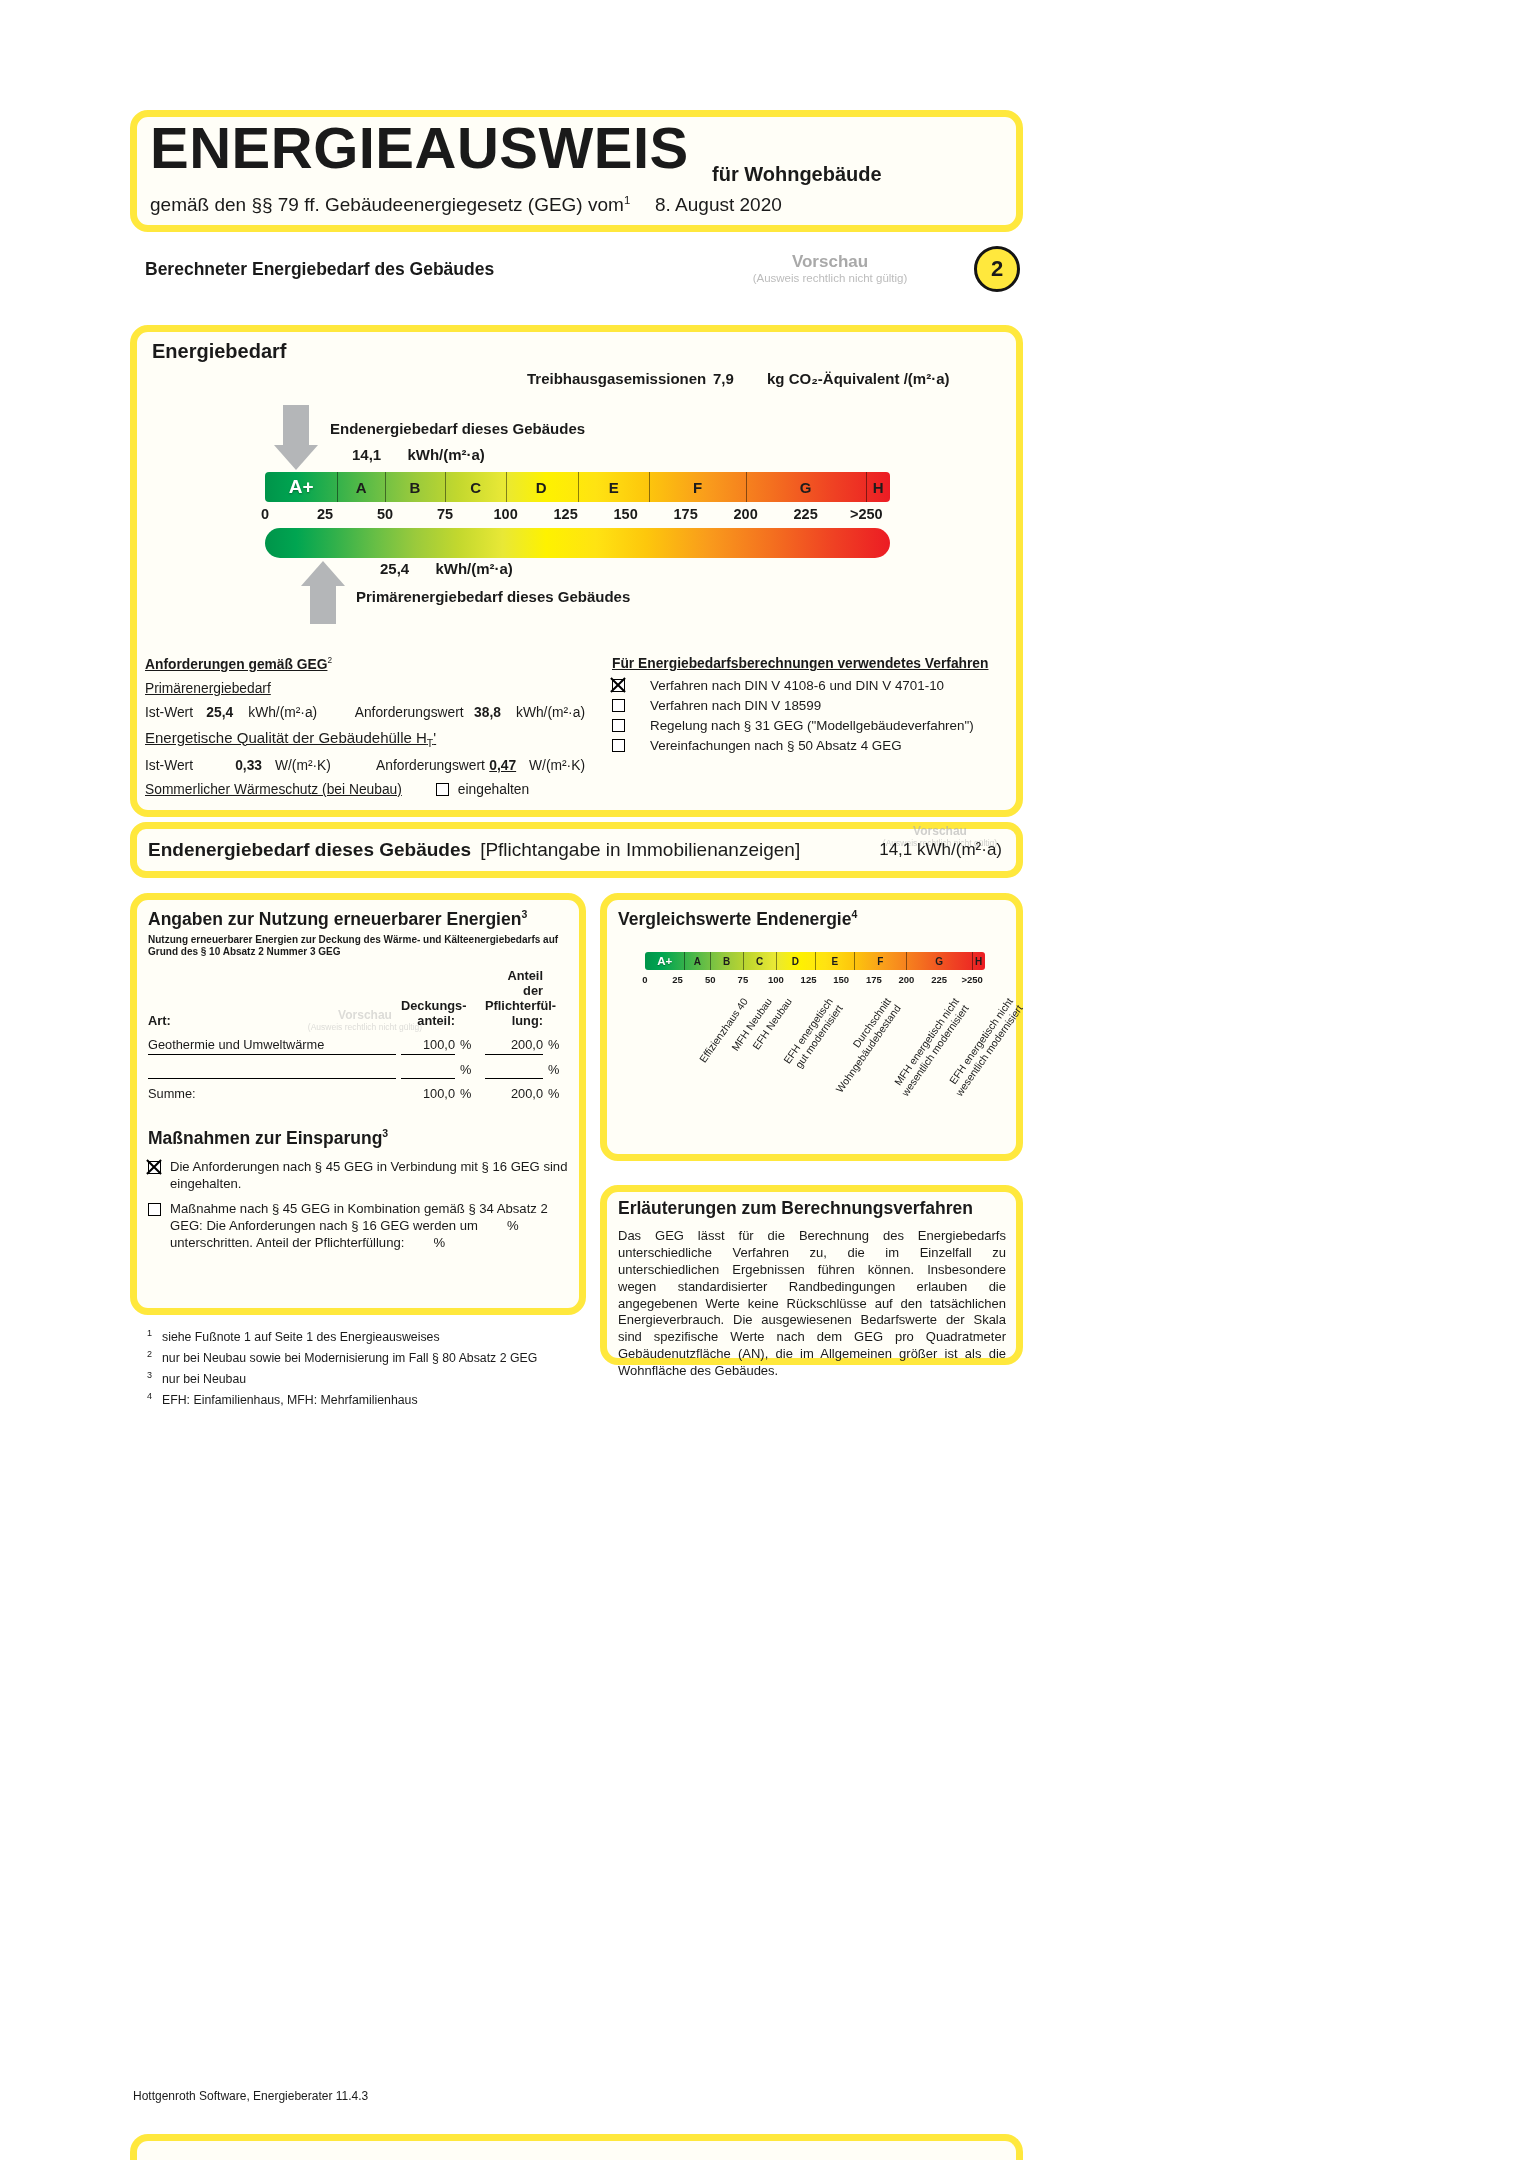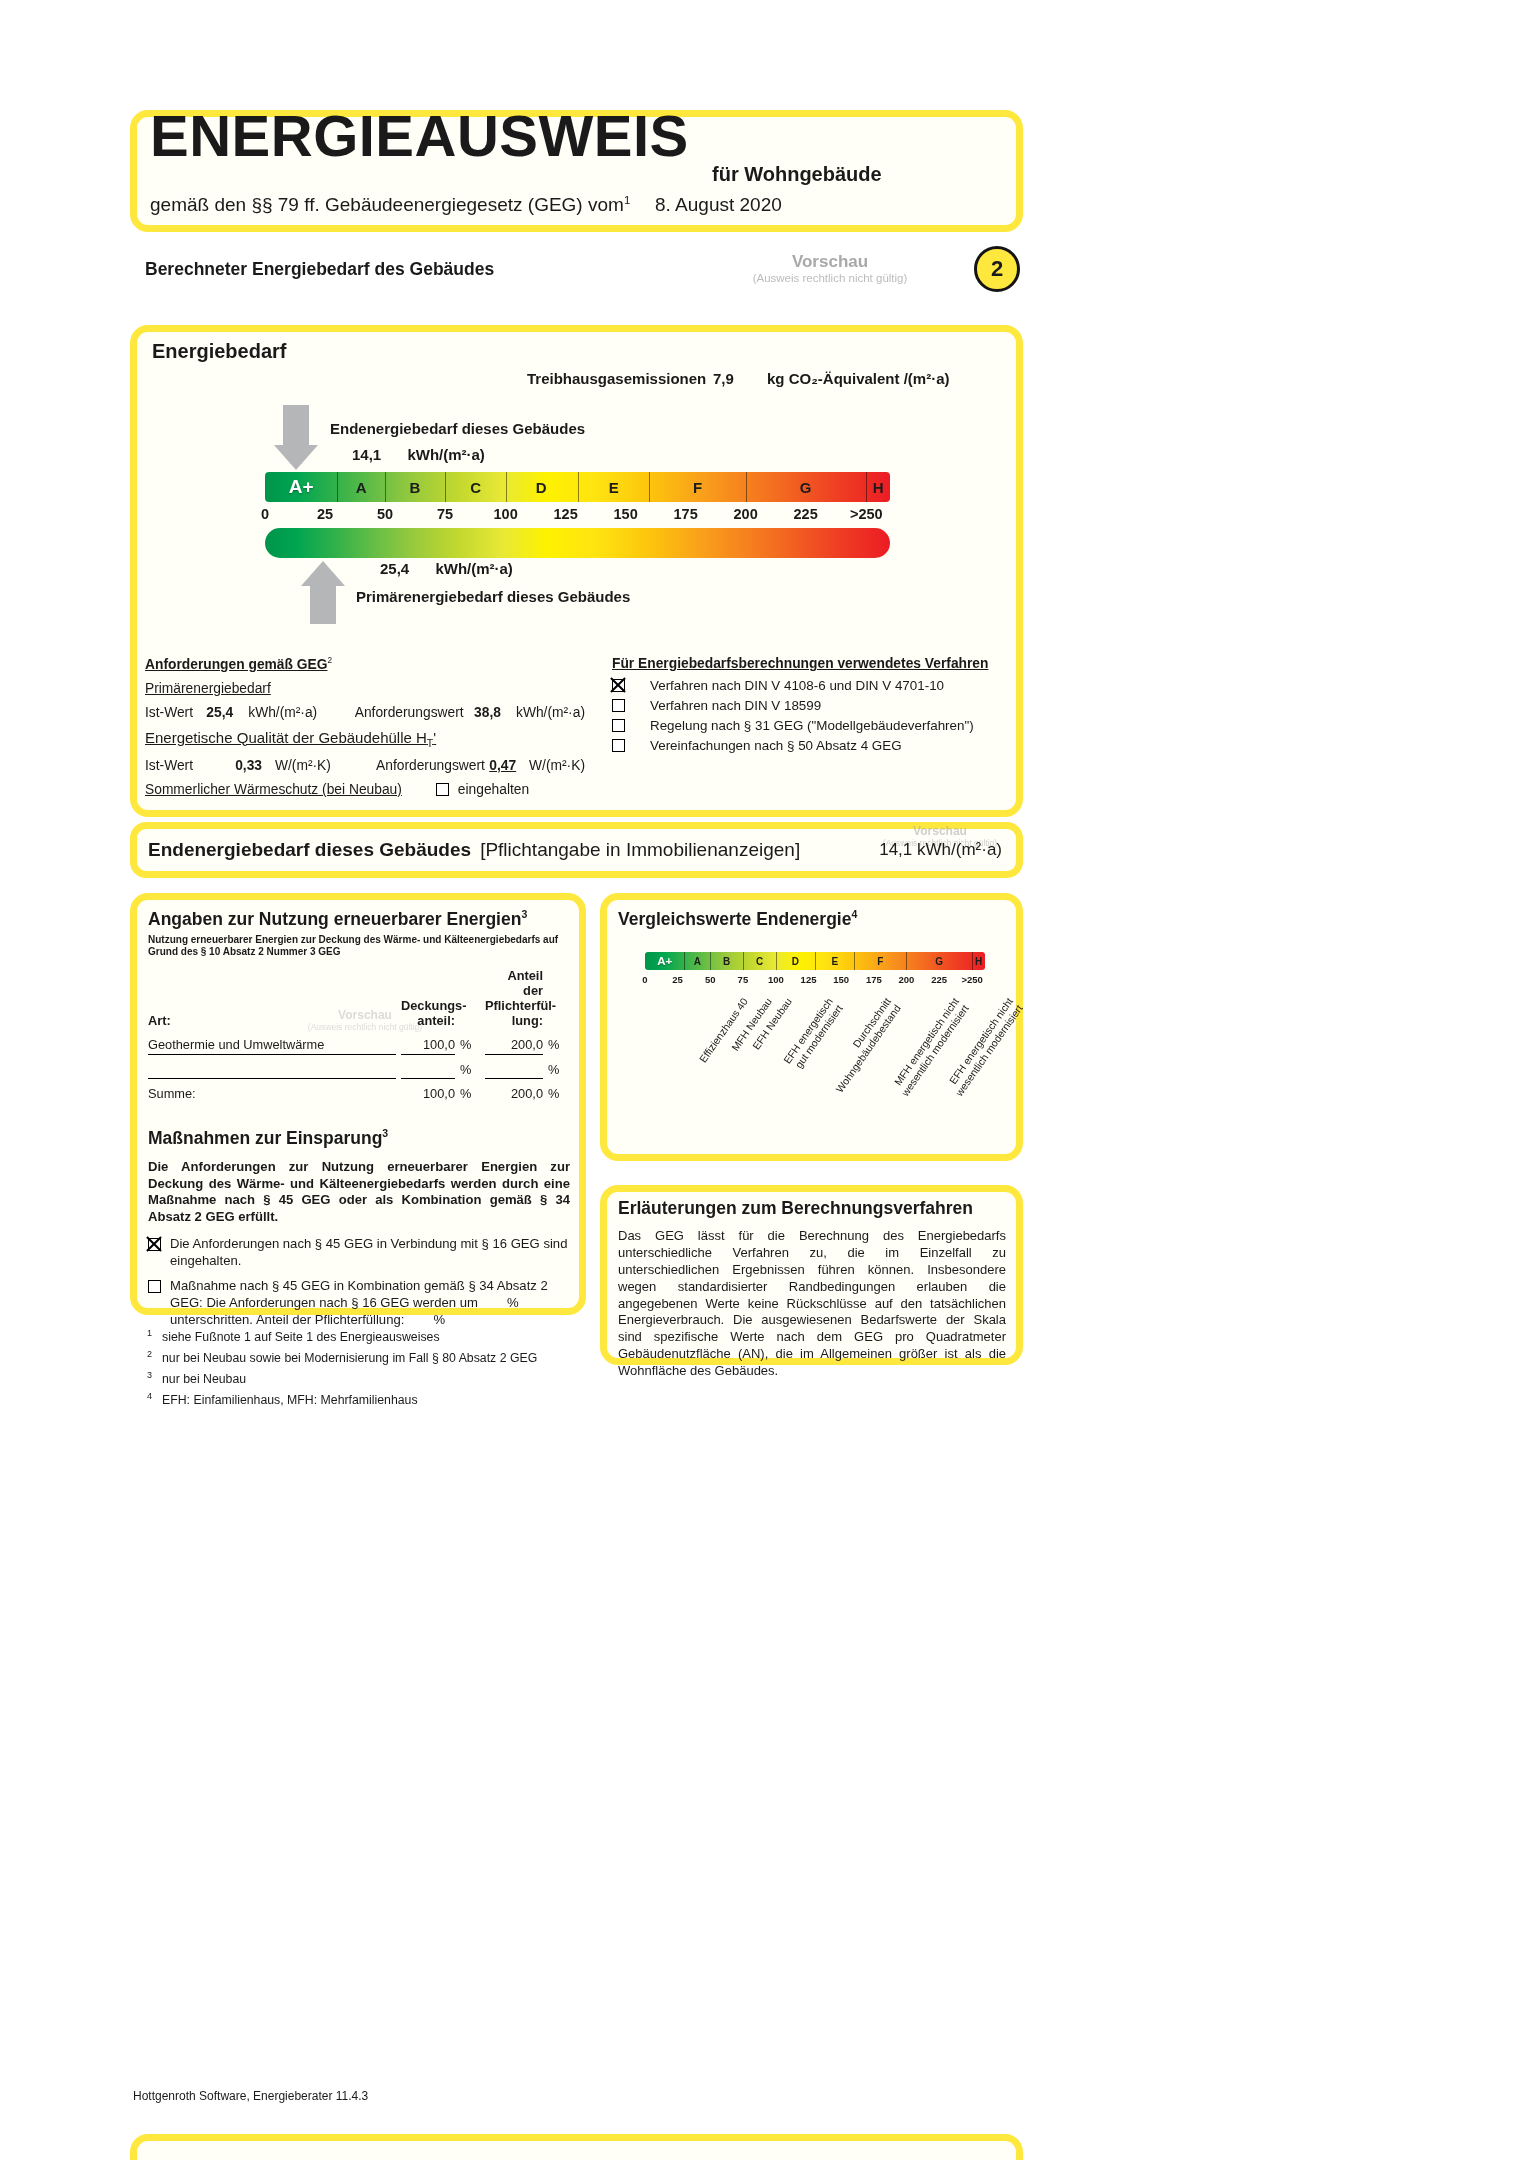--- a/index.html
+++ b/index.html
@@ -58,21 +58,21 @@
 
   .fn{font-size:12.3px;margin-bottom:5px;}
   .fn sup{font-size:9px;margin-right:10px;}
 </style>
 </head>
 <body>
 
 <div class="page">
 
   <div class="ybox" style="left:130px;top:110px;width:893px;height:122px;"></div>
-  <div class="abs" style="left:150px;top:102px;font-size:58px;font-weight:bold;letter-spacing:0.5px;">ENERGIEAUSWEIS</div>
+  <div class="abs" style="left:150px;top:114px;font-size:58px;font-weight:bold;letter-spacing:0.5px;">ENERGIEAUSWEIS</div>
   <div class="abs b" style="left:712px;top:163px;font-size:20px;">für Wohngebäude</div>
   <div class="abs" style="left:150px;top:194px;font-size:19px;">
     <span>gemäß den §§ 79 ff. Gebäudeenergiegesetz (GEG) vom</span><sup>1</sup>
   </div>
   <div class="abs" style="left:655px;top:194px;font-size:19px;">8. August 2020</div>
 
   <div class="abs b" style="left:145px;top:259px;font-size:17.5px;">Berechneter Energiebedarf des Gebäudes</div>
   <div class="abs wm" style="left:705px;top:252px;width:250px;">
     <div class="b" style="font-size:17px;">Vorschau</div>
     <div style="font-size:11.5px;color:#bcbcbc;">(Ausweis rechtlich nicht gültig)</div>
@@ -236,21 +236,20 @@
       <div class="cell">Summe:</div>
       <div class="cell num">100,0</div>
       <div class="cell">%</div>
       <div class="cell num">200,0</div>
       <div class="cell">%</div>
     </div>
 
     <div style="font-size:17.5px;margin-top:24px;">
       <span class="b">Maßnahmen zur Einsparung</span><sup class="b">3</sup>
     </div>
-    <div class="b" style="font-size:13.1px;line-height:1.28;margin-top:10px;text-align:justify;">Die Anforderungen zur Nutzung erneuerbarer Energien zur Deckung des Wärme- und Kälteenergiebedarfs werden durch eine Maßnahme nach § 45 GEG oder als Kombination gemäß § 34 Absatz 2 GEG erfüllt.</div>
 
     <div class="ms-item" style="margin-top:10px;">
       <span class="cb checked"></span>
       <span>Die Anforderungen nach § 45 GEG in Verbindung mit § 16 GEG sind eingehalten.</span>
     </div>
     <div class="ms-item">
       <span class="cb"></span>
       <span>Maßnahme nach § 45 GEG in Kombination gemäß § 34 Absatz 2 GEG: Die Anforderungen nach § 16 GEG werden um &nbsp;&nbsp;&nbsp;&nbsp;&nbsp;&nbsp; % unterschritten. Anteil der Pflichterfüllung: &nbsp;&nbsp;&nbsp;&nbsp;&nbsp;&nbsp; %</span>
     </div>
   </div>

